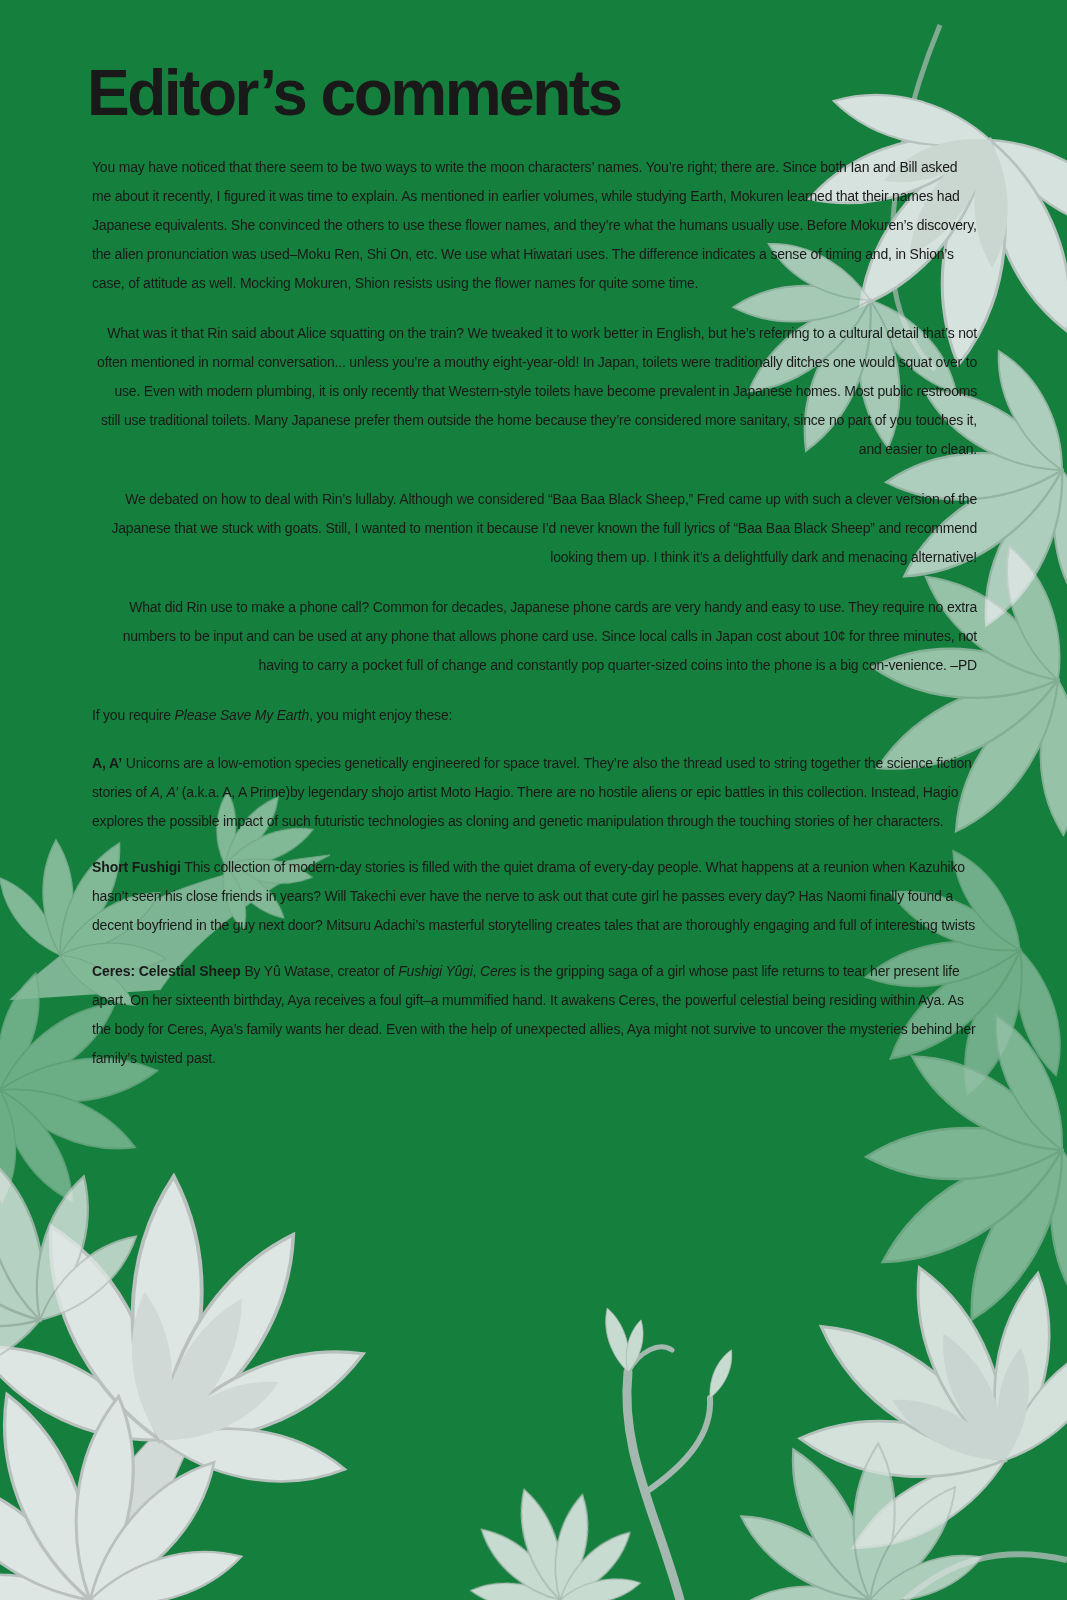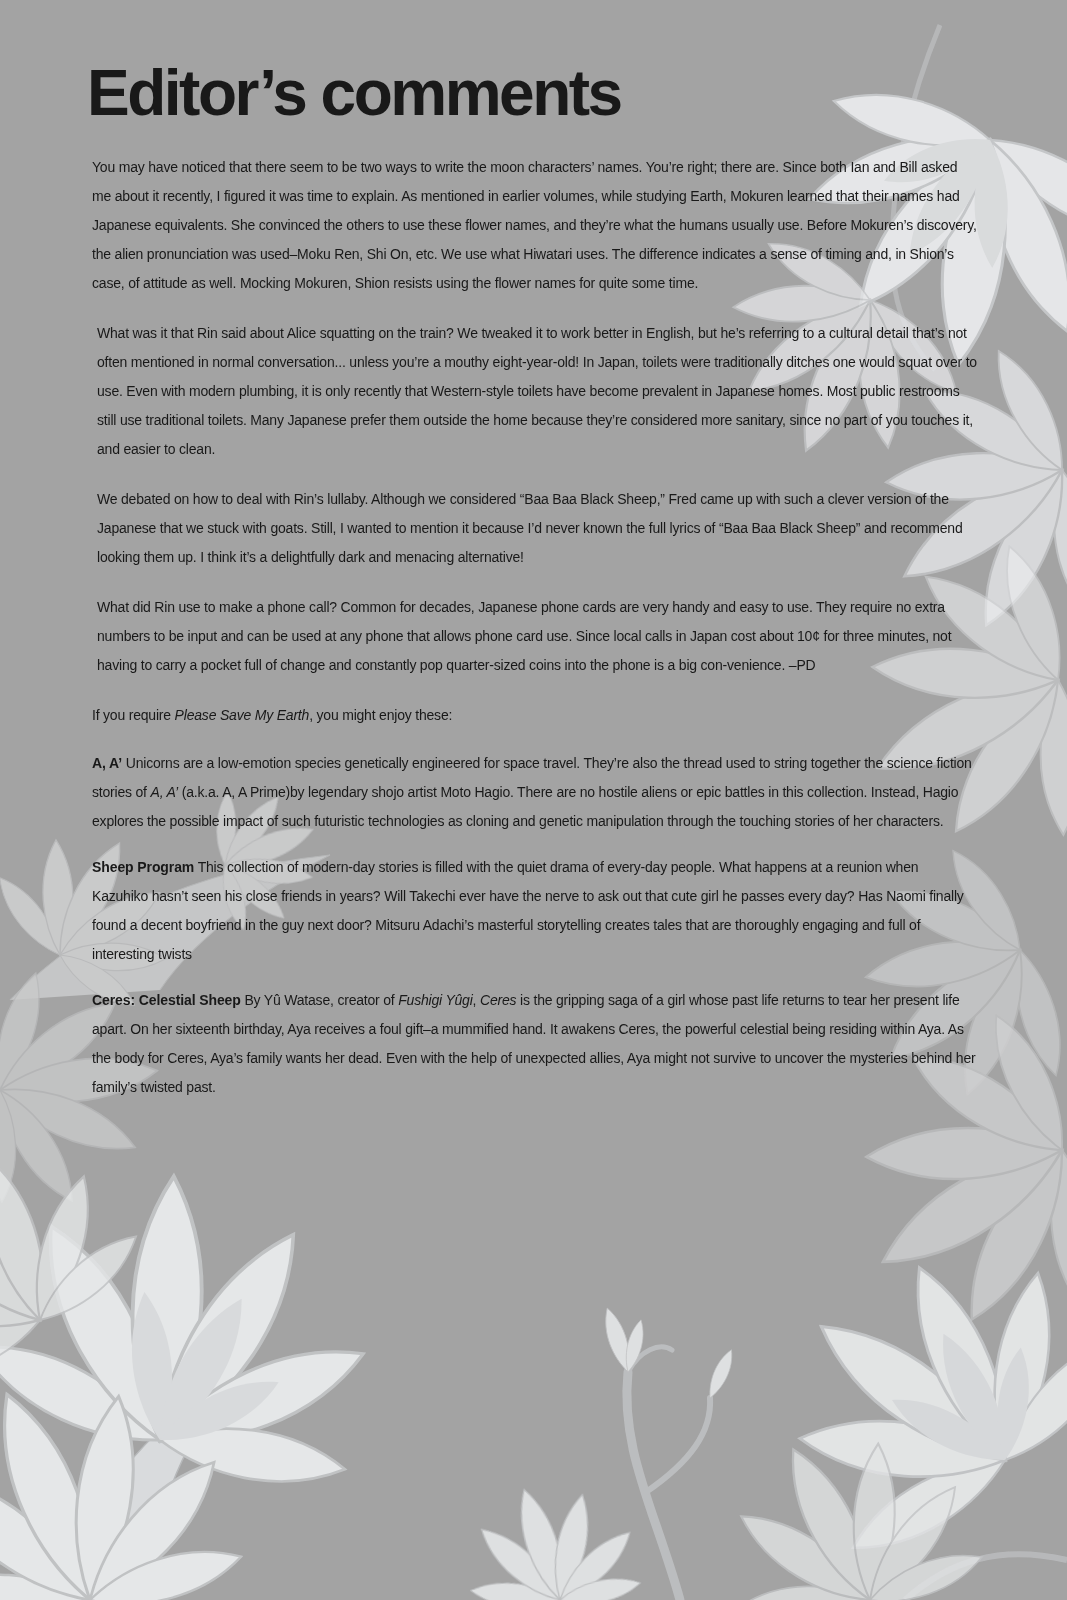--- a/index.html
+++ b/index.html
@@ -1,40 +1,40 @@
 <!DOCTYPE html>
 <html><head>
 <meta charset="utf-8">
 <style>
   html,body { margin:0; padding:0; background:#ffffff; }
   .page {
     position:relative;
     width:1067px; height:1600px;
     overflow:hidden;
-    background:#a3a3a3;
+    background:#15803d;
     font-family:"Liberation Sans", sans-serif;
     color:#191919;
   }
   svg.bg { position:absolute; left:0; top:0; z-index:0; }
   .content {
     position:relative; z-index:1;
     padding:44px 90px 0 92px;
   }
   h1.title {
     font-size:64px; line-height:1.05; font-weight:bold;
     letter-spacing:-2.5px;
     margin:16px 0 26px -5px;
   }
   p.body {
     font-size:14px; line-height:29px;
     letter-spacing:-0.2px;
     margin:0 0 21px 0;
     text-align:left;
   }
-  p.note2, p.note3, p.note4 { padding-left:5px; }
+  p.note2, p.note3, p.note4 { padding-left:5px;text-align:right; }
   p.intro { margin-bottom:19px; }
   p.rec { margin-bottom:17px; }
   p.rec:last-child { margin-bottom:0; }
   b.lead { font-weight:bold; letter-spacing:-0.1px; }
   i { font-style:italic; }
 </style>
 </head>
 <body>
 
 <div class="page">
@@ -156,20 +156,20 @@
 
     <p class="body note3">We debated on how to deal with Rin’s lullaby. Although we considered “Baa Baa Black Sheep,” Fred came up with such a clever version of the Japanese that we stuck with goats. Still, I wanted to mention it because I’d never known the full lyrics of “Baa Baa Black Sheep” and recommend looking them up. I think it’s a delightfully dark and menacing alternative!</p>
 
     <p class="body note4">What did Rin use to make a phone call? Common for decades, Japanese phone cards are very handy and easy to use. They require no extra numbers to be input and can be used at any phone that allows phone card use. Since local calls in Japan cost about 10¢ for three minutes, not having to carry a pocket full of change and constantly pop quarter-sized coins into the phone is a big con-venience. –PD</p>
 
     <p class="body intro"><span>If you require </span><i>Please Save My Earth</i><span>, you might enjoy these:</span></p>
 
     <p class="body rec"><b class="lead">A, A’</b>
       <span>Unicorns are a low-emotion species genetically engineered for space travel. They’re also the thread used to string together the science fiction stories of </span><i>A, A’</i><span> (a.k.a. A, A Prime)by legendary shojo artist Moto Hagio. There are no hostile aliens or epic battles in this collection. Instead, Hagio explores the possible impact of such futuristic technologies as cloning and genetic manipulation through the touching stories of her characters.</span></p>
 
-    <p class="body rec"><b class="lead">Sheep Program</b>
+    <p class="body rec"><b class="lead">Short Fushigi</b>
       <span>This collection of modern-day stories is filled with the quiet drama of every-day people. What happens at a reunion when Kazuhiko hasn’t seen his close friends in years? Will Takechi ever have the nerve to ask out that cute girl he passes every day? Has Naomi finally found a decent boyfriend in the guy next door? Mitsuru Adachi’s masterful storytelling creates tales that are thoroughly engaging and full of interesting twists</span></p>
 
     <p class="body rec"><b class="lead">Ceres: Celestial Sheep</b>
       <span>By Yû Watase, creator of </span><i>Fushigi Yûgi</i><span>, </span><i>Ceres</i><span> is the gripping saga of a girl whose past life returns to tear her present life apart. On her sixteenth birthday, Aya receives a foul gift–a mummified hand. It awakens Ceres, the powerful celestial being residing within Aya. As the body for Ceres, Aya’s family wants her dead. Even with the help of unexpected allies, Aya might not survive to uncover the mysteries behind her family’s twisted past.</span></p>
 
   </div>
 </div>
 
 </body></html>

